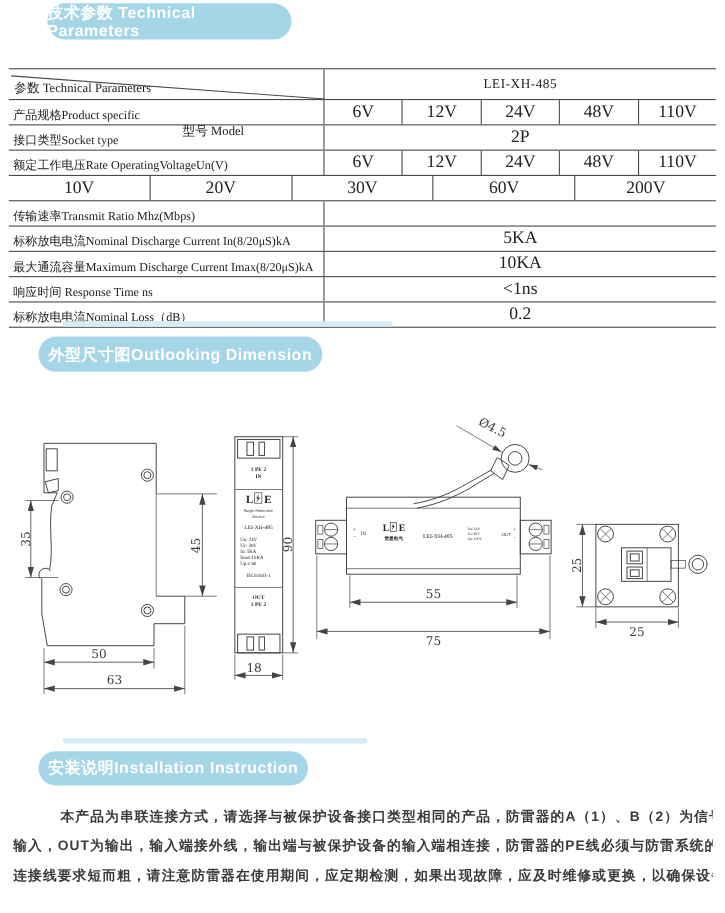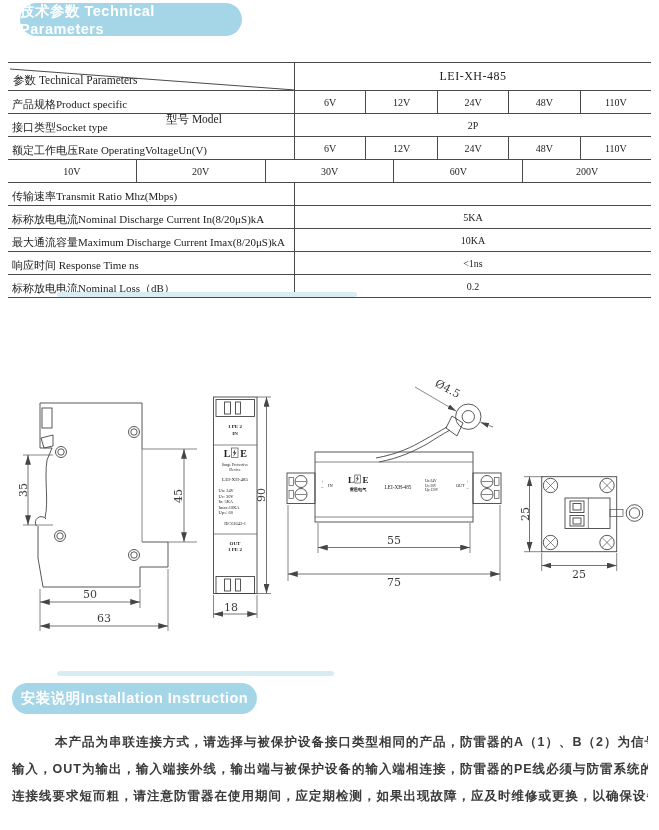--- a/index.html
+++ b/index.html
@@ -2,35 +2,35 @@
 <html><head>
 <meta charset="utf-8">
 <style>
   html,body{margin:0;padding:0;background:#fff;}
   .page{position:relative;width:659px;height:830px;background:#fff;overflow:hidden;
         font-family:"Liberation Sans",sans-serif;color:#333;}
   
   .band{position:absolute;height:5px;background:#d8ecf4;border-radius:3px;}
   .pill{position:absolute;background:#a5d6e7;color:#fff;font-weight:bold;
         display:flex;align-items:center;justify-content:center;
-        font-family:"Liberation Sans",sans-serif;letter-spacing:.5px;}
+        font-family:"Liberation Sans",sans-serif;letter-spacing:.5px;margin-left:23px;}
   .pill1{left:20px;top:3px;width:222px;height:33px;border-radius:17px;font-size:14.5px;}
   .pill2{left:12px;top:306px;width:258px;height:32px;border-radius:16px;font-size:14.5px;}
   .pill3{left:12px;top:683px;width:245px;height:31px;border-radius:16px;font-size:14.5px;}
   
   .spec{position:absolute;left:8px;top:62px;width:643px;border-top:1px solid #4a4a4a;
         font-family:"Liberation Serif",serif;}
   .trow{display:flex;border-bottom:1px solid #4a4a4a;height:22px;}
   .trow.head{height:27px;}
   .lcell{width:287px;border-right:1px solid #4a4a4a;position:relative;
          display:flex;align-items:flex-end;padding:0 0 1px 4px;box-sizing:border-box;
          font-size:11px;color:#222;white-space:nowrap;overflow:hidden;}
   .vals{flex:1;display:flex;}
   .vcell{flex:1;display:flex;align-items:center;justify-content:center;
-         font-size:10px;color:#222;}
+         font-size:16px;color:#222;}
   .split .vcell{border-right:1px solid #4a4a4a;}
   .split .vcell:last-child{border-right:none;}
   .corner{width:287px;border-right:1px solid #4a4a4a;position:relative;box-sizing:border-box;}
   .corner svg{position:absolute;inset:0;}
   .c-top{position:absolute;left:158px;top:14px;font-size:11.5px;color:#222;margin-top:35px;}
   .c-bot{position:absolute;left:5px;bottom:2px;font-size:11.5px;color:#222;}
   .mcell{flex:1;display:flex;align-items:center;justify-content:center;
          font-size:12px;color:#222;letter-spacing:.5px;}
   
   .draw{position:absolute;left:0;top:350px;}
@@ -132,20 +132,21 @@
 
     <div class="trow">
       <div class="lcell">标称放电电流Nominal Loss（dB）</div>
       <div class="vals">
           <div class="vcell">0.2</div>
         </div>
     </div>
   </div>
 
   <div class="band" style="left:57px;top:292px;width:300px;"></div>
+  <div class="pill pill2">外型尺寸图Outlooking Dimension</div>
 
   <svg class="draw" width="659" height="312" viewBox="0 0 659 312">
     <defs>
       <marker id="ar" viewBox="0 0 10 6" refX="10" refY="3" markerWidth="13" markerHeight="8" orient="auto-start-reverse">
           <path d="M0,0L10,3L0,6Z" fill="#454545"></path>
         </marker>
     </defs>
 
     <g>
       <path class="ln" d="M40,53 H142 V99"></path>

